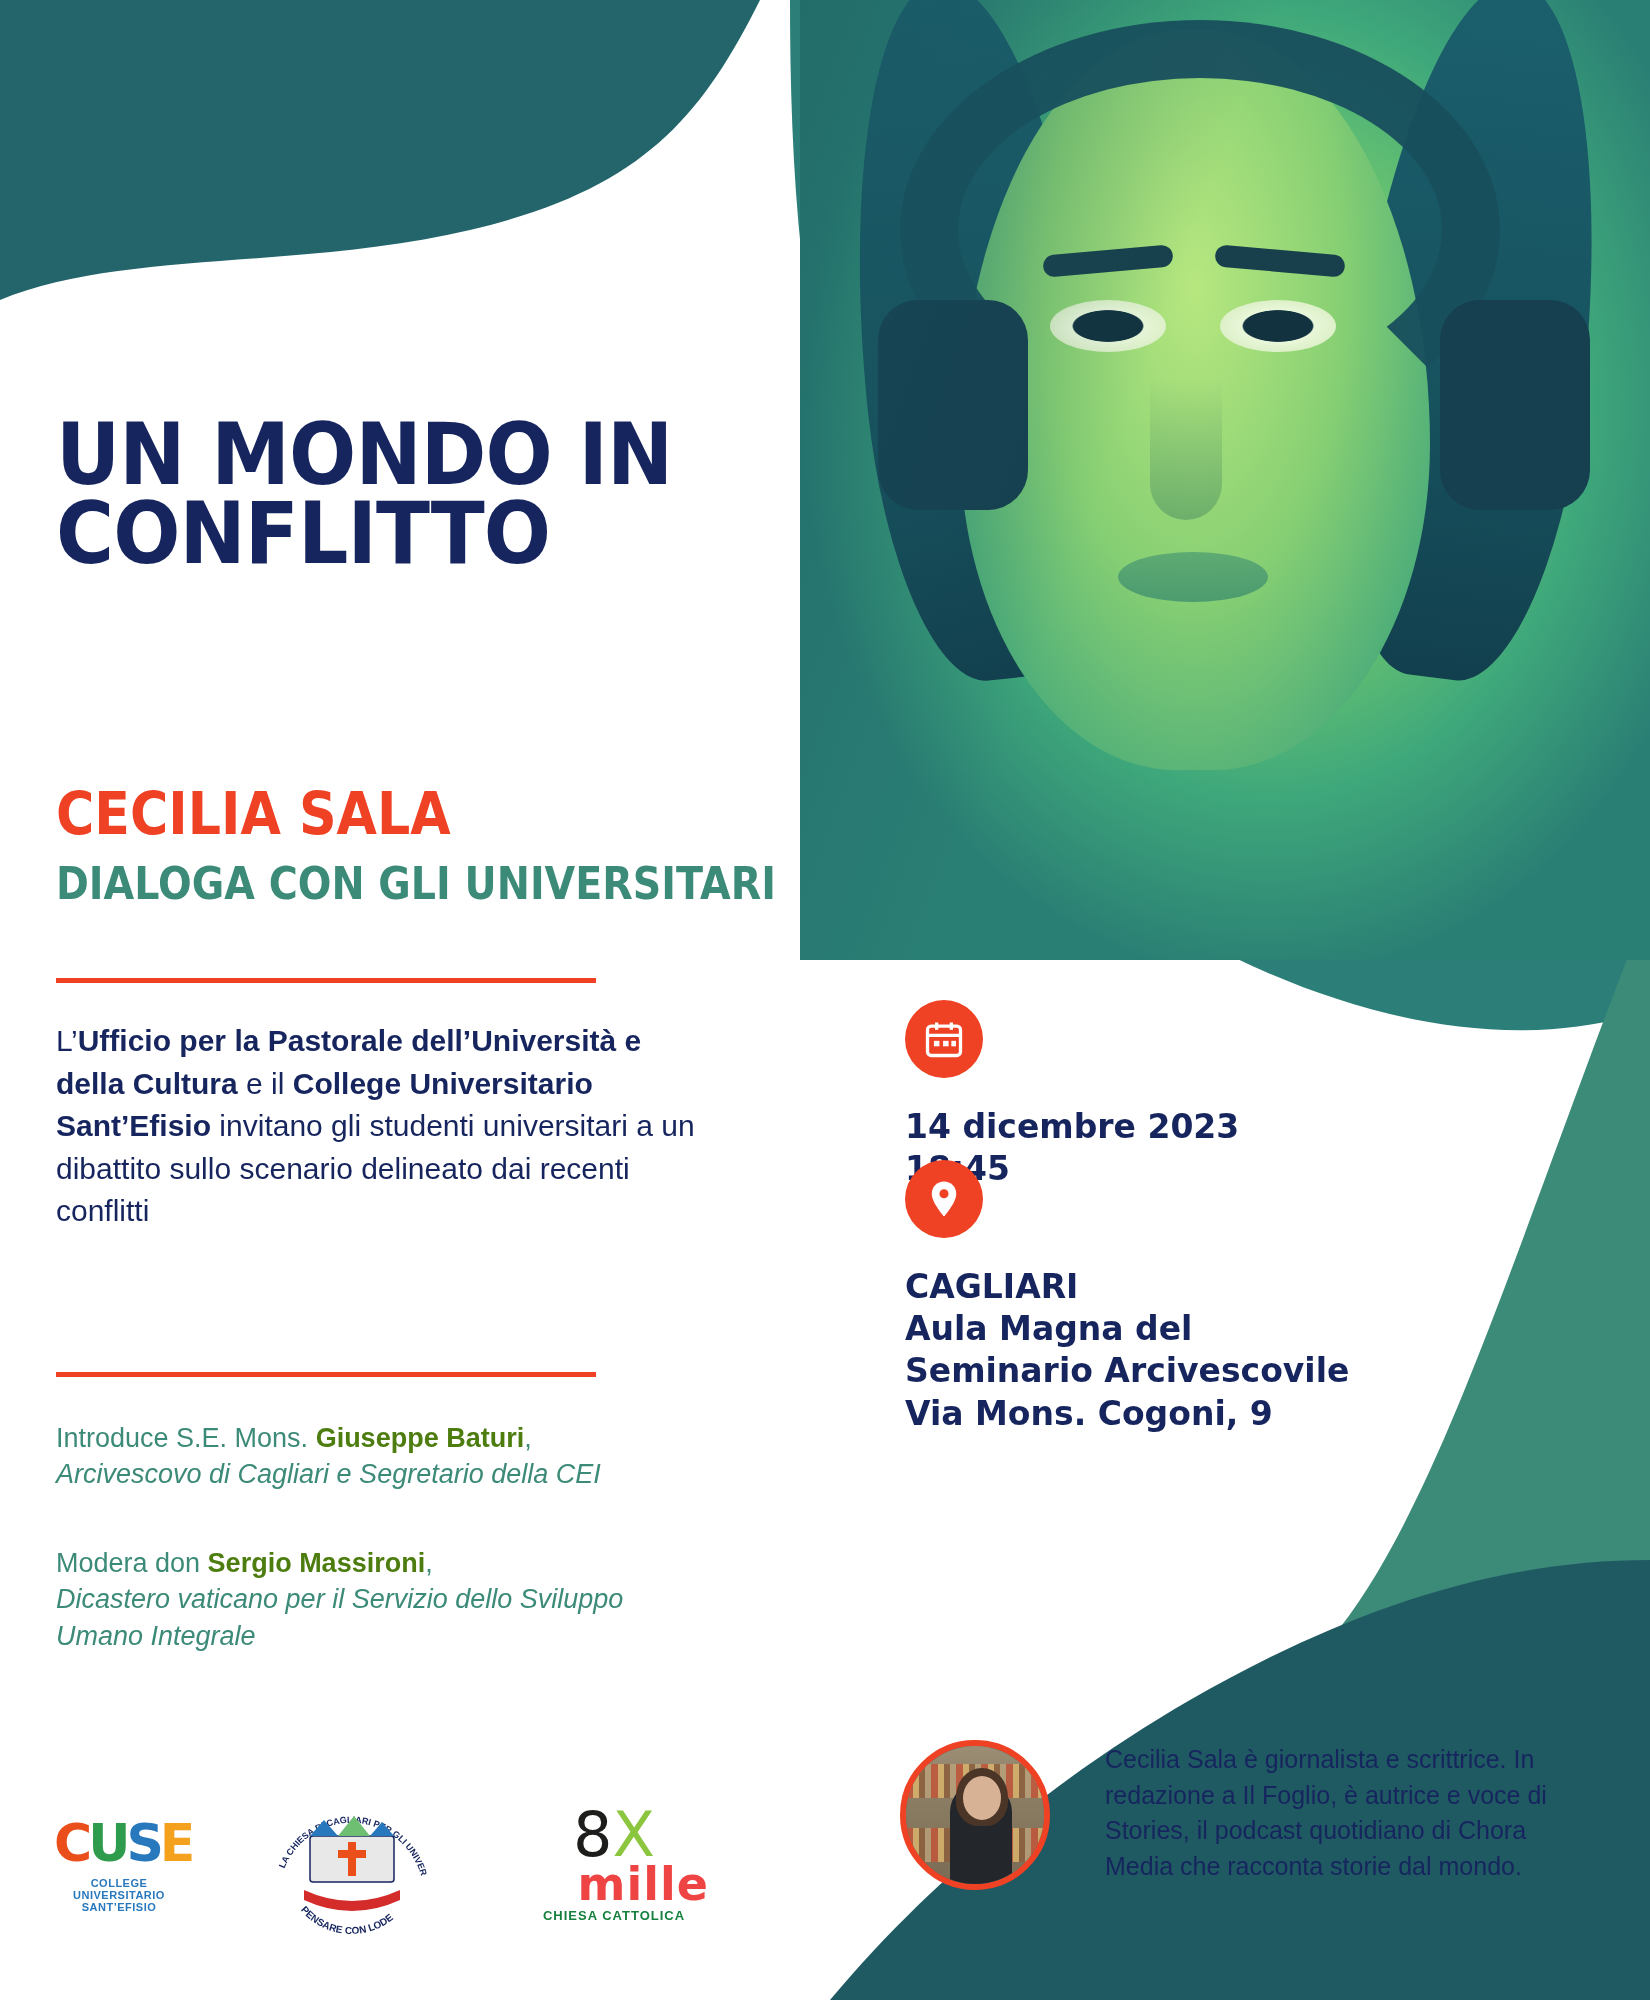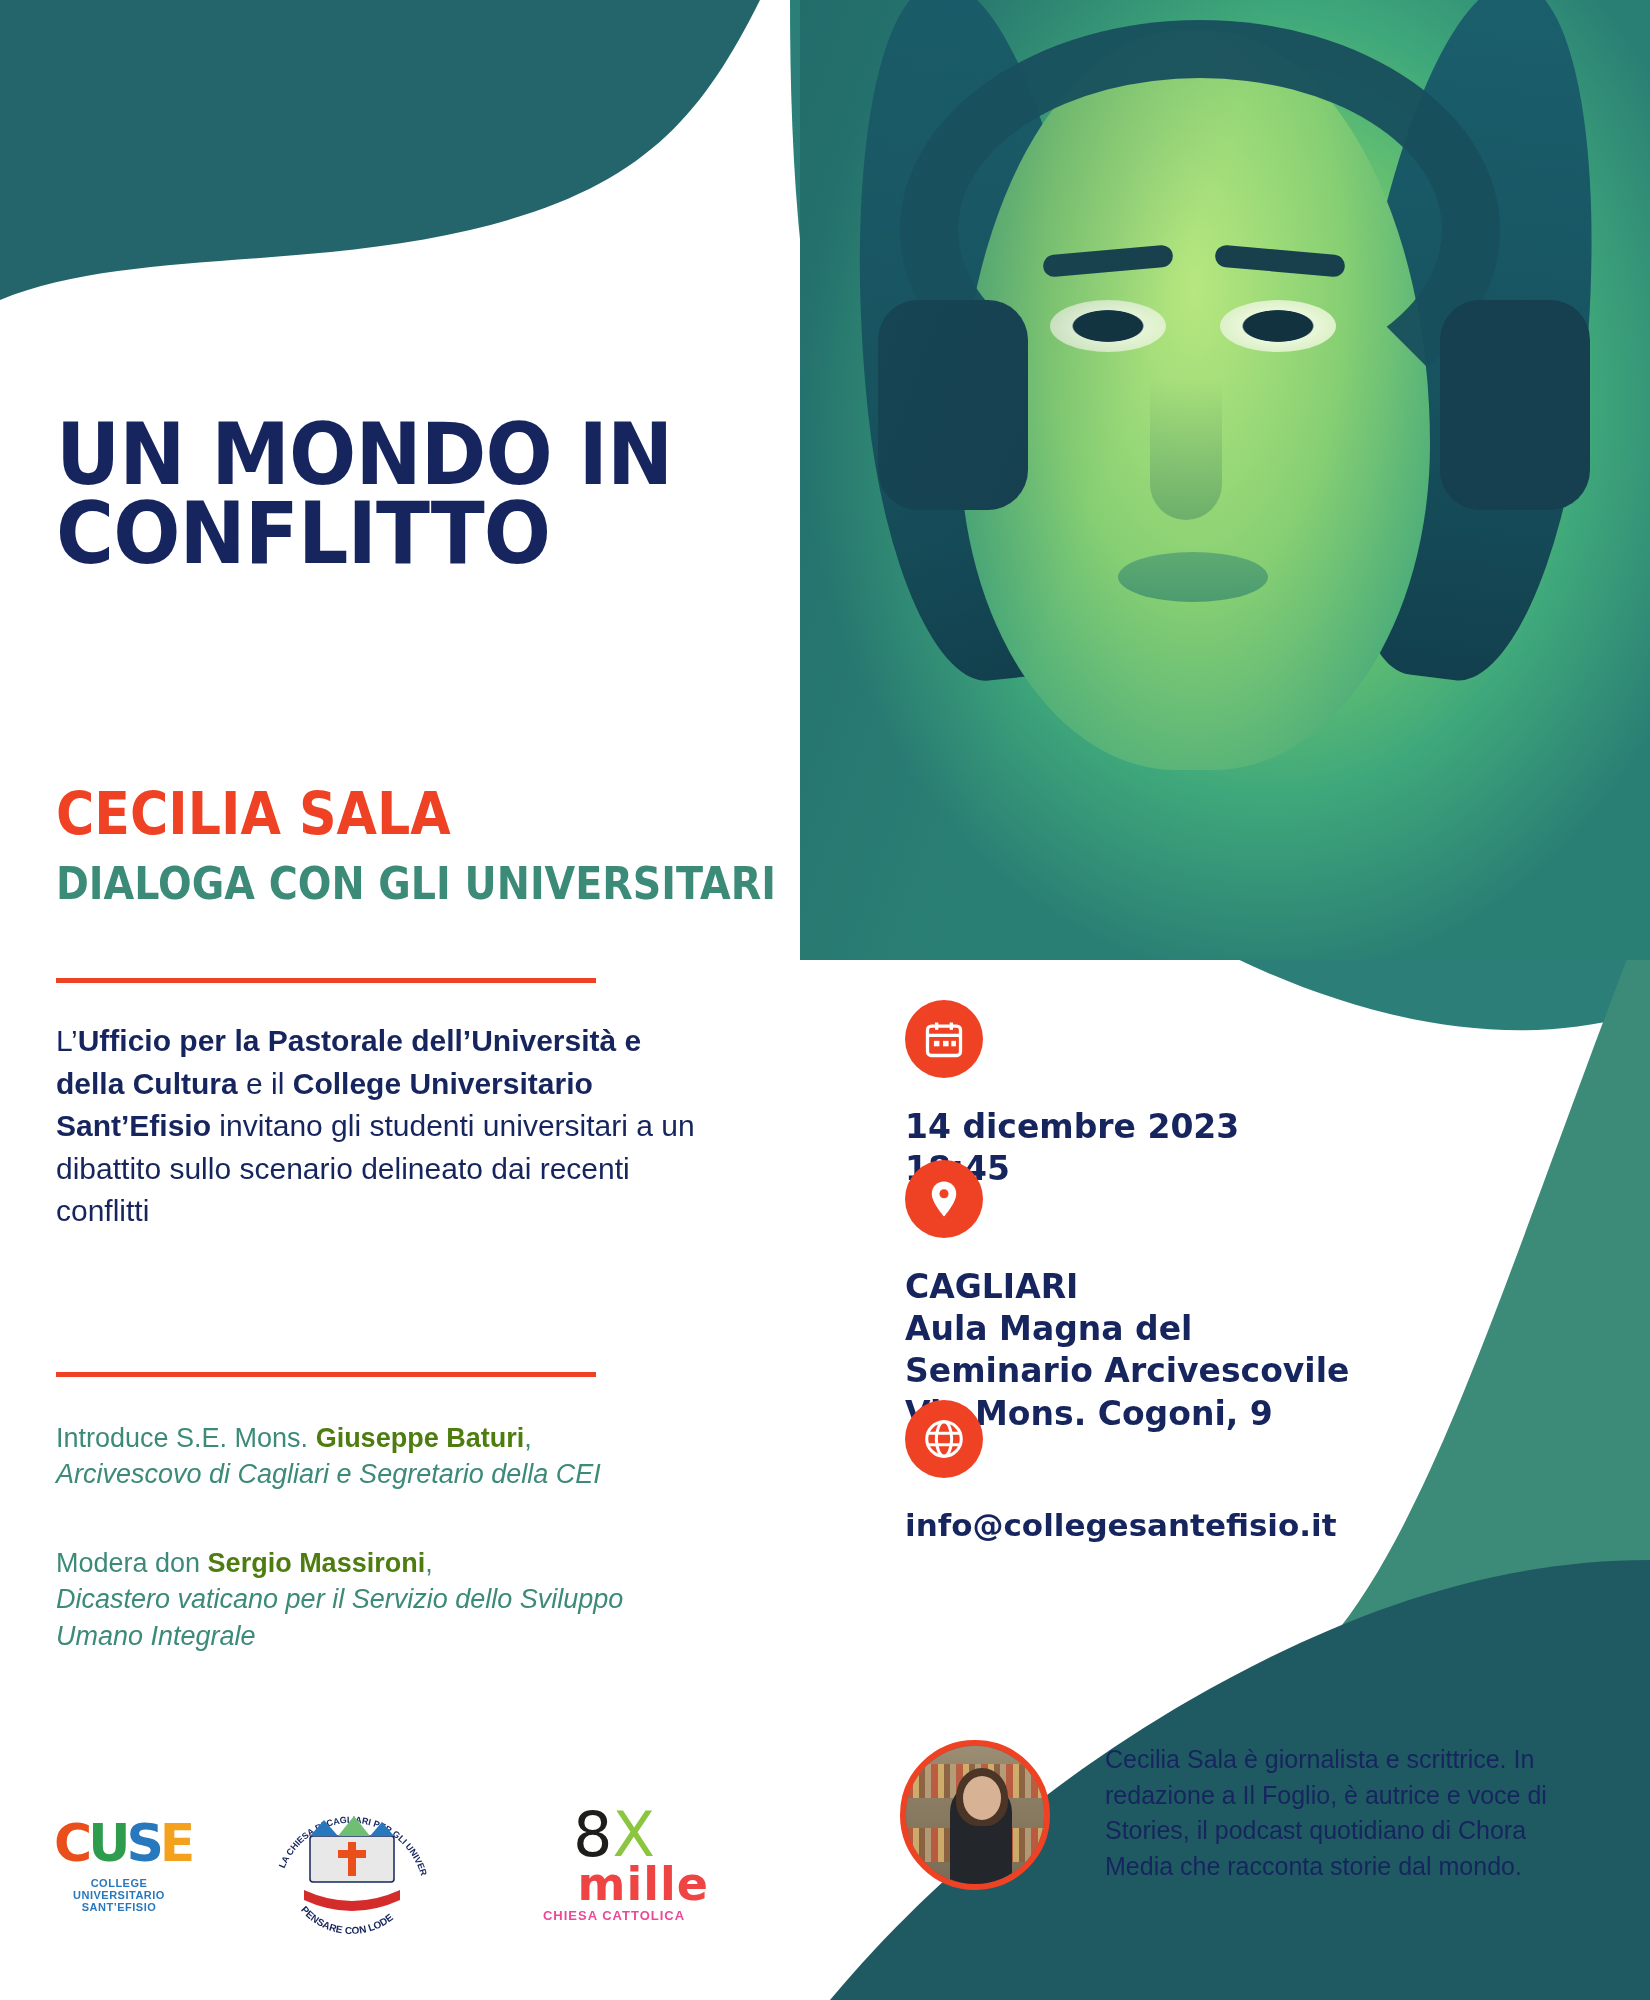--- a/index.html
+++ b/index.html
@@ -278,21 +278,21 @@
     font-weight: 400; font-size: 62px; line-height: .9; color: #1d1d1b;
   }
   .logo-8x .big em { font-style: normal; color: #8cc63f; }
   .logo-8x .mille {
     font-family: "DejaVu Sans", sans-serif;
     font-weight: 700; font-size: 46px; line-height: .95; color: #ef4444;
     letter-spacing: 1px;
     text-align: right;
   }
   .logo-8x .cc {
-    font-size: 13px; font-weight: 700; color: #ec4899; letter-spacing: 1px;
+    font-size: 13px; font-weight: 700; color: #15803d; letter-spacing: 1px;
     margin-top: 2px;
   }
 </style>
 </head>
 <body>
 
 <div class="poster">
 
   <svg class="bg-svg" viewBox="0 0 1650 2000" preserveAspectRatio="none">
 
@@ -367,31 +367,20 @@
       </svg>
     </div>
     <div class="txt">
       <div>CAGLIARI</div>
       <div>Aula Magna del</div>
       <div>Seminario Arcivescovile</div>
       <div>Via Mons. Cogoni, 9</div>
     </div>
   </div>
 
-  <div class="info mail">
-    <div class="icon-circle">
-      <svg width="46" height="46" viewBox="0 0 24 24" fill="none" stroke="#ffffff" stroke-width="1.6">
-        <circle cx="12" cy="12" r="9"></circle>
-        <ellipse cx="12" cy="12" rx="4" ry="9"></ellipse>
-        <line x1="3" y1="9" x2="21" y2="9"></line>
-        <line x1="3" y1="15" x2="21" y2="15"></line>
-      </svg>
-    </div>
-    <div class="txt">info@collegesantefisio.it</div>
-  </div>
 
   <div class="bio-photo">
     <div class="shelf"></div>
     <div class="books"></div>
     <div class="books b2"></div>
     <div class="person"></div>
     <div class="hair"></div>
     <div class="head"></div>
   </div>
   <div class="bio-text">Cecilia Sala è giornalista e scrittrice. In redazione a Il Foglio, è autrice e voce di Stories, il podcast quotidiano di Chora Media che racconta storie dal mondo.</div>

